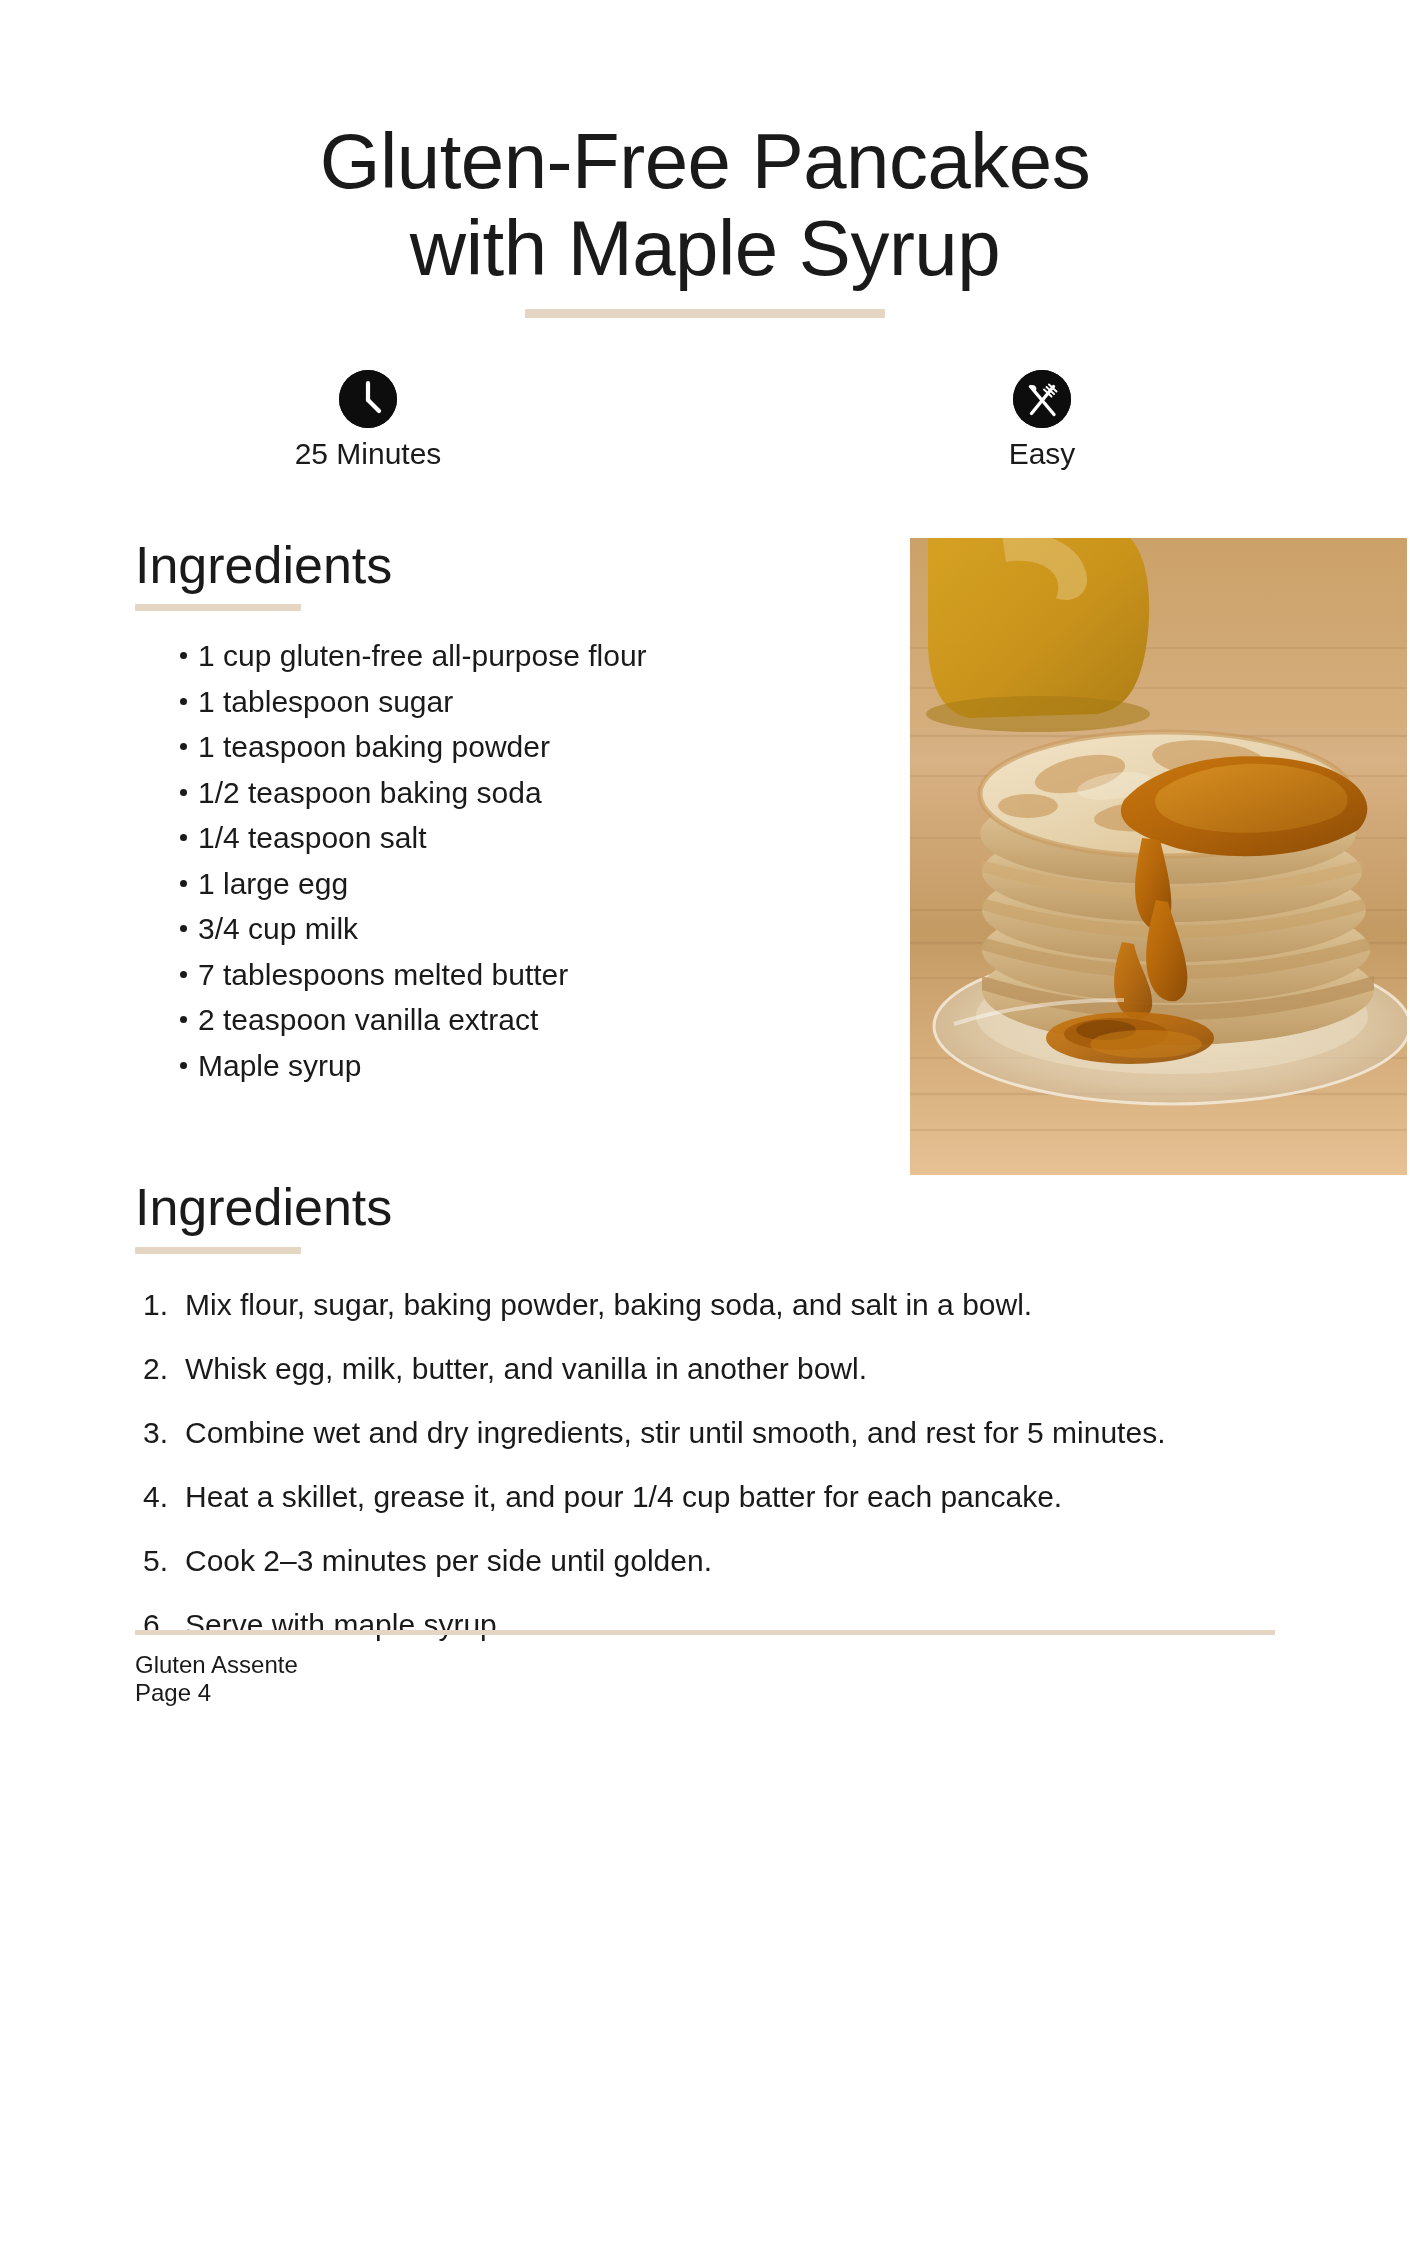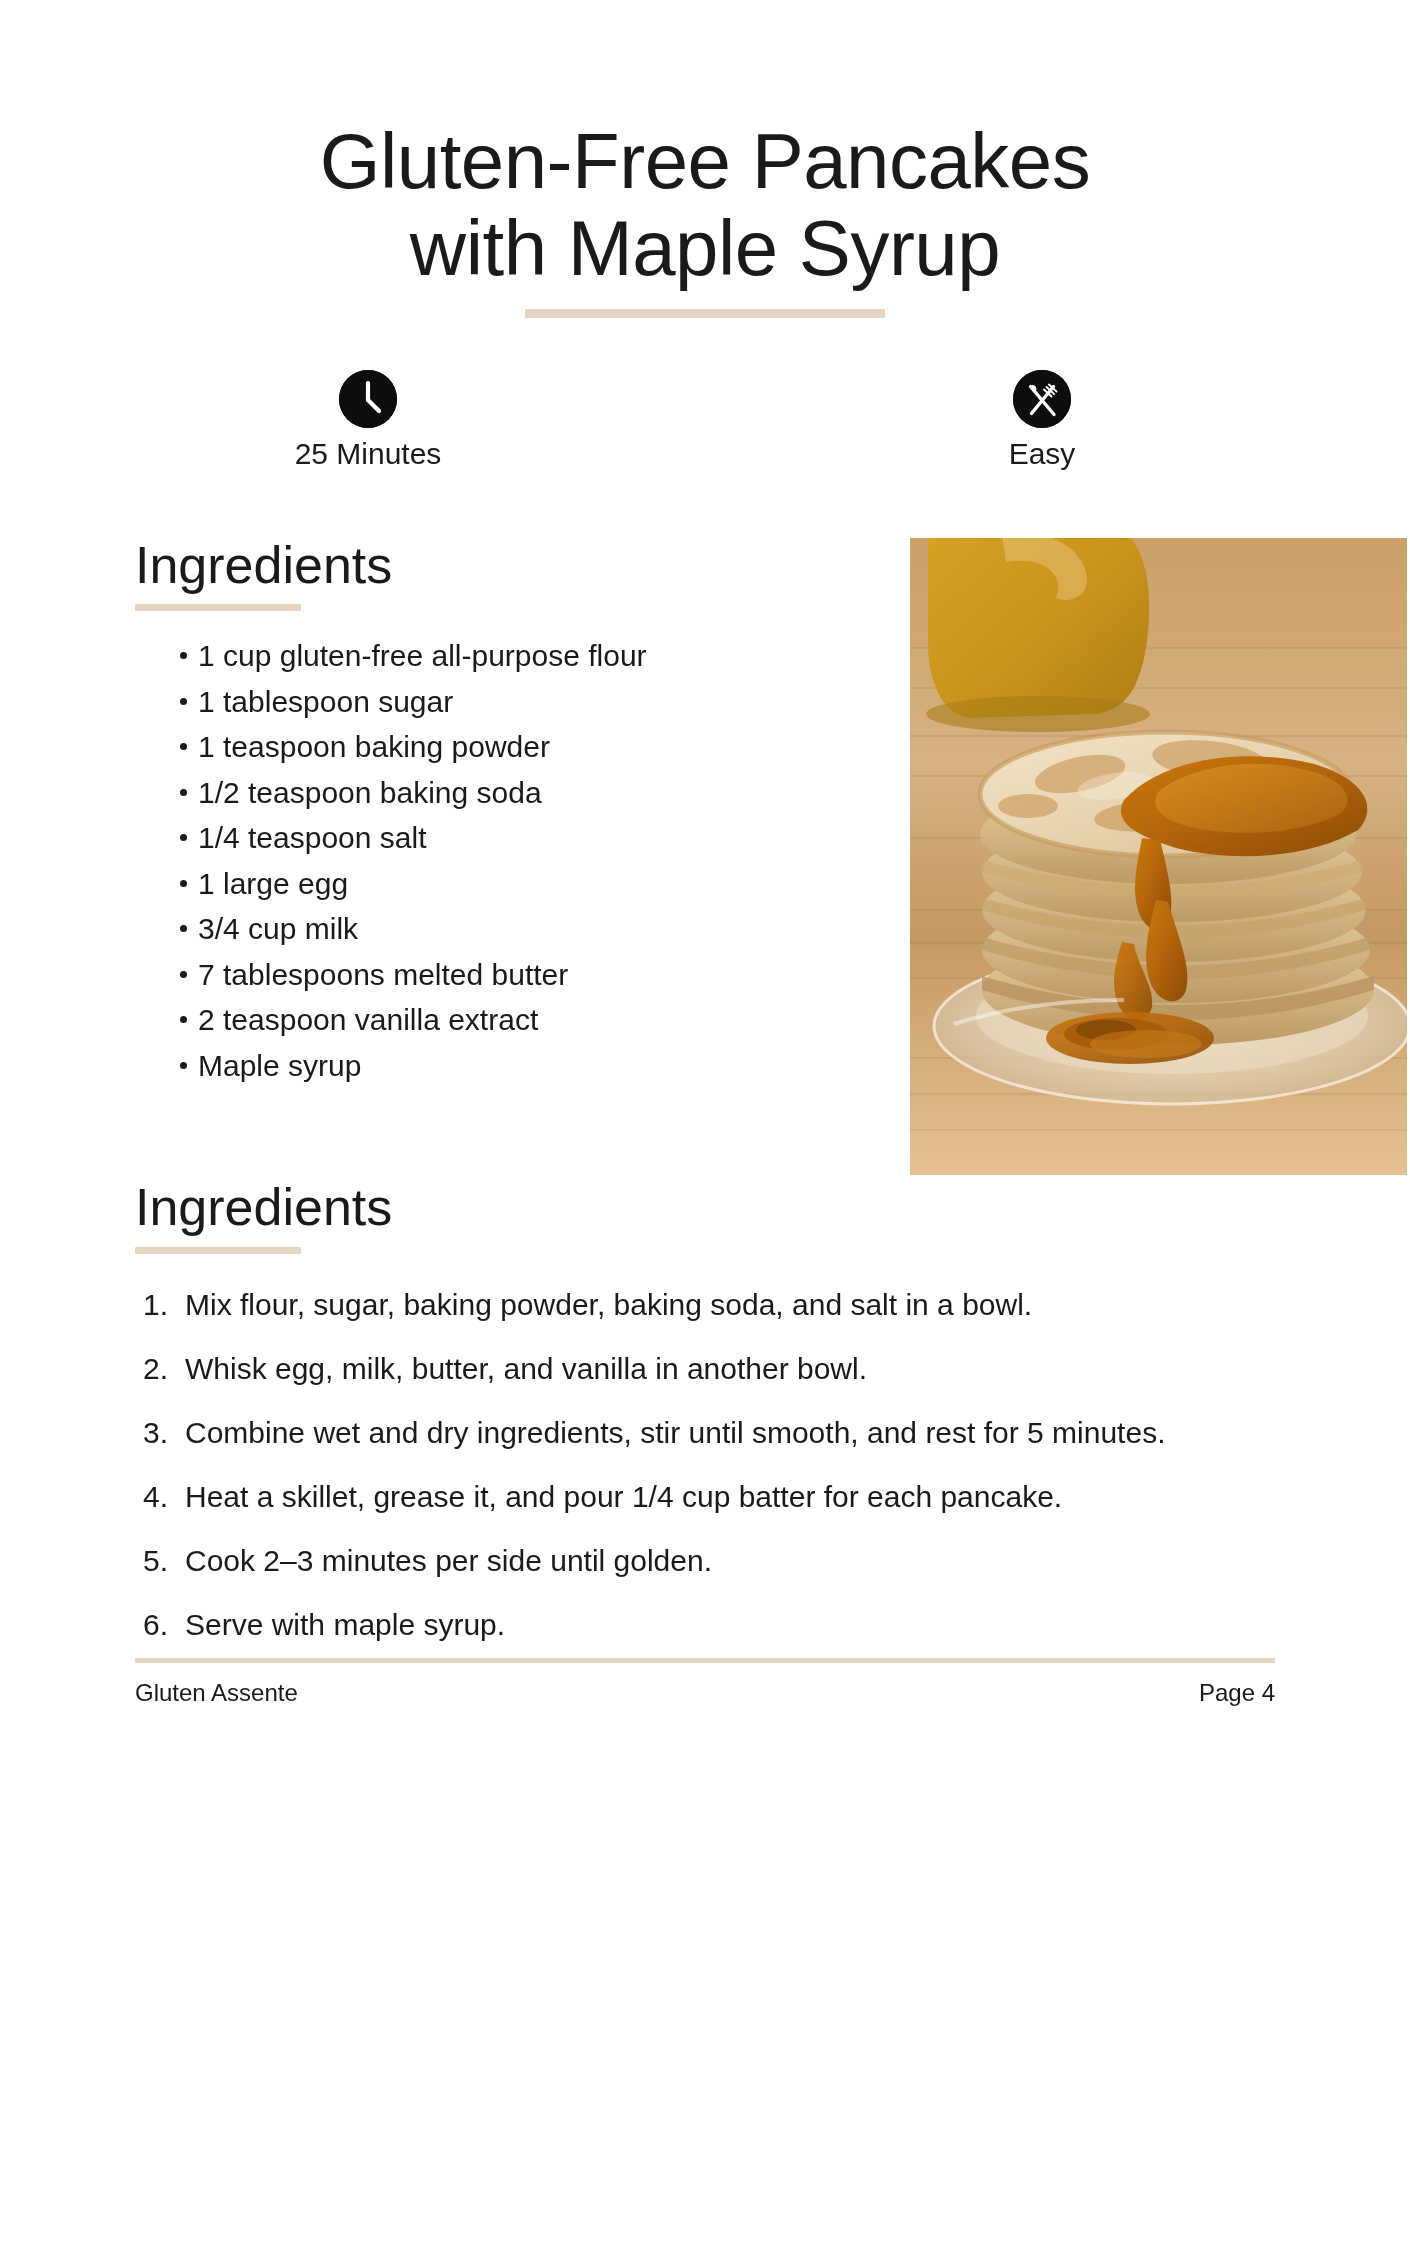--- a/index.html
+++ b/index.html
@@ -176,20 +176,21 @@
   .footer-rule {
     height: 5px;
     background: #E5D5C3;
     width: 100%;
   }
   .footer-row {
     display: flex;
     justify-content: space-between;
     align-items: baseline;
     margin-top: 16px;
+    flex-direction: column;
   }
   .footer-left, .footer-right {
     font-size: 24px;
     color: #1a1a1a;
   }
 </style>
 </head>
 <body>
 
 <div class="page">

